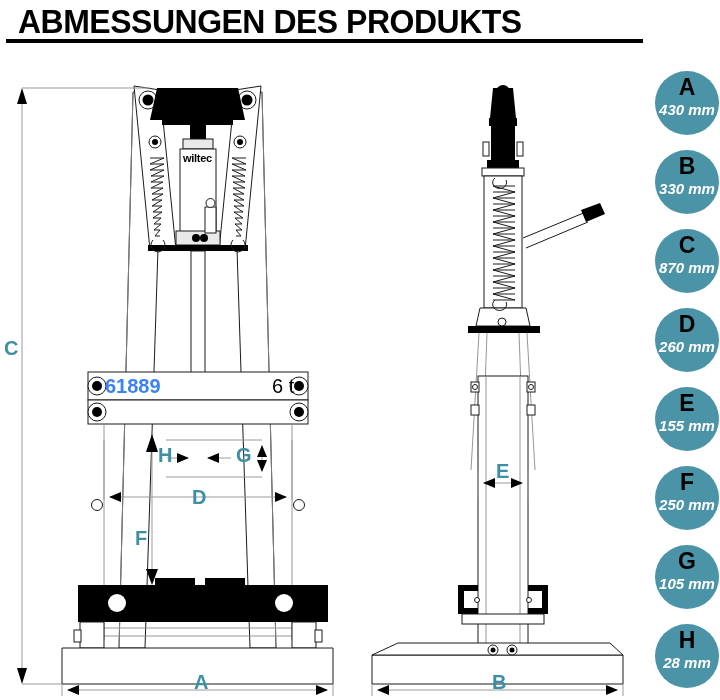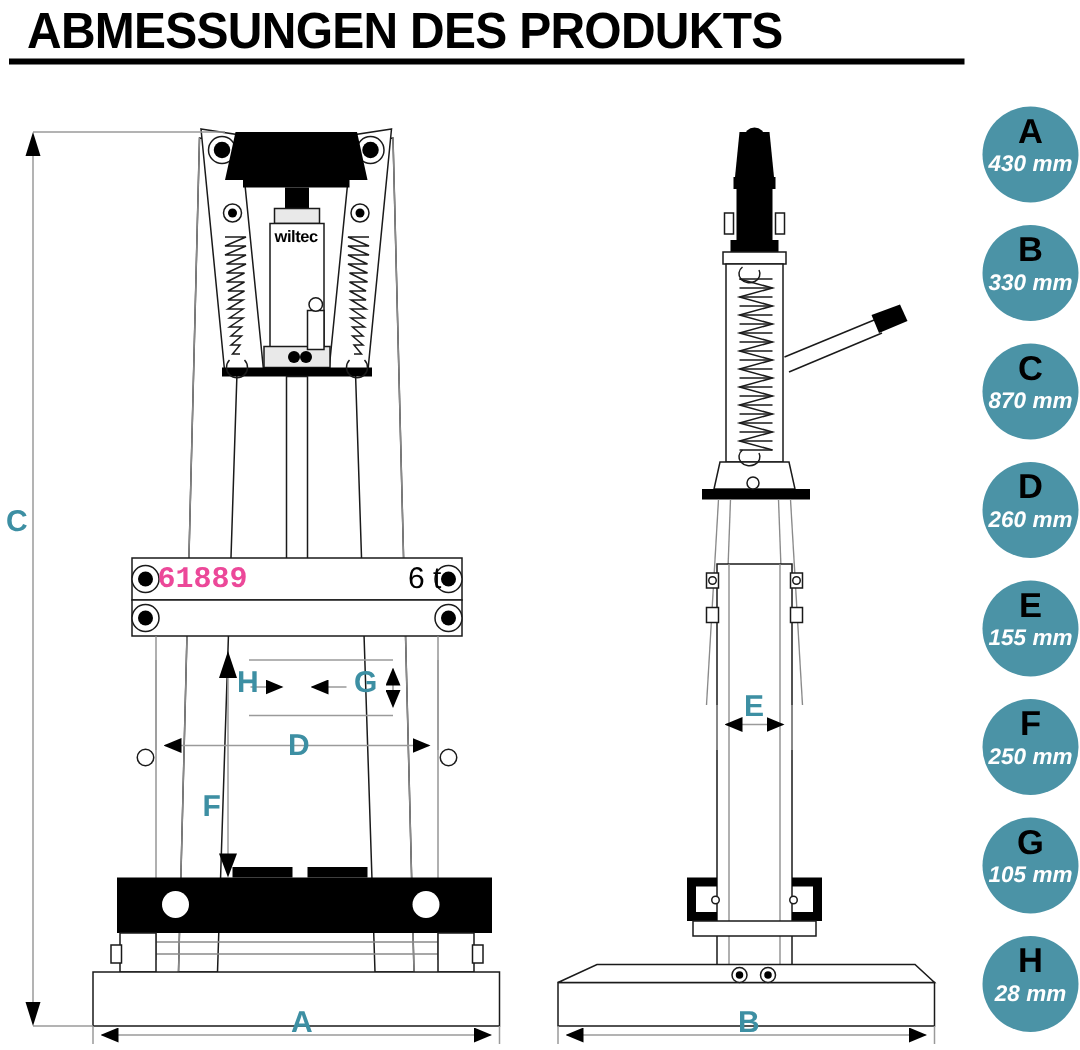--- a/index.html
+++ b/index.html
@@ -245,21 +245,21 @@
       <path d="M166,440 L262,440 M166,477 L262,477" class="dim"></path>
       <line x1="262" y1="446" x2="262" y2="471" class="dim" marker-start="url(#arrL)" marker-end="url(#arrR)"></line>
 
       <path d="M478,470 L478,500" class="dim"></path>
       <path d="M528,470 L528,500" class="dim"></path>
       <line x1="484" y1="483" x2="522" y2="483" class="dim" marker-start="url(#arrL)" marker-end="url(#arrR)"></line>
     </g>
 
   </svg>
 
-  <div style="position:absolute;left:105px;top:375px;font-size:20px;font-weight:bold;color:#ec4899;font-family:Liberation Mono, monospace;">61889</div>
+  <div style="position:absolute;left:105px;top:375px;font-size:20px;font-weight:bold;color:#3b82f6;">61889</div>
   <div style="position:absolute;left:272px;top:375px;font-size:20px;font-weight:normal;color:#000;">6 t</div>
   <div style="position:absolute;left:183px;top:152px;font-size:11px;font-weight:bold;color:#000;letter-spacing:-0.3px;">wiltec</div>
 
   <div class="dimlabel" style="left:4px;top:338px;">C</div>
   <div class="dimlabel" style="left:194px;top:672px;">A</div>
   <div class="dimlabel" style="left:492px;top:672px;">B</div>
   <div class="dimlabel" style="left:192px;top:487px;">D</div>
   <div class="dimlabel" style="left:135px;top:528px;">F</div>
   <div class="dimlabel" style="left:158px;top:445px;">H</div>
   <div class="dimlabel" style="left:236px;top:445px;">G</div>

